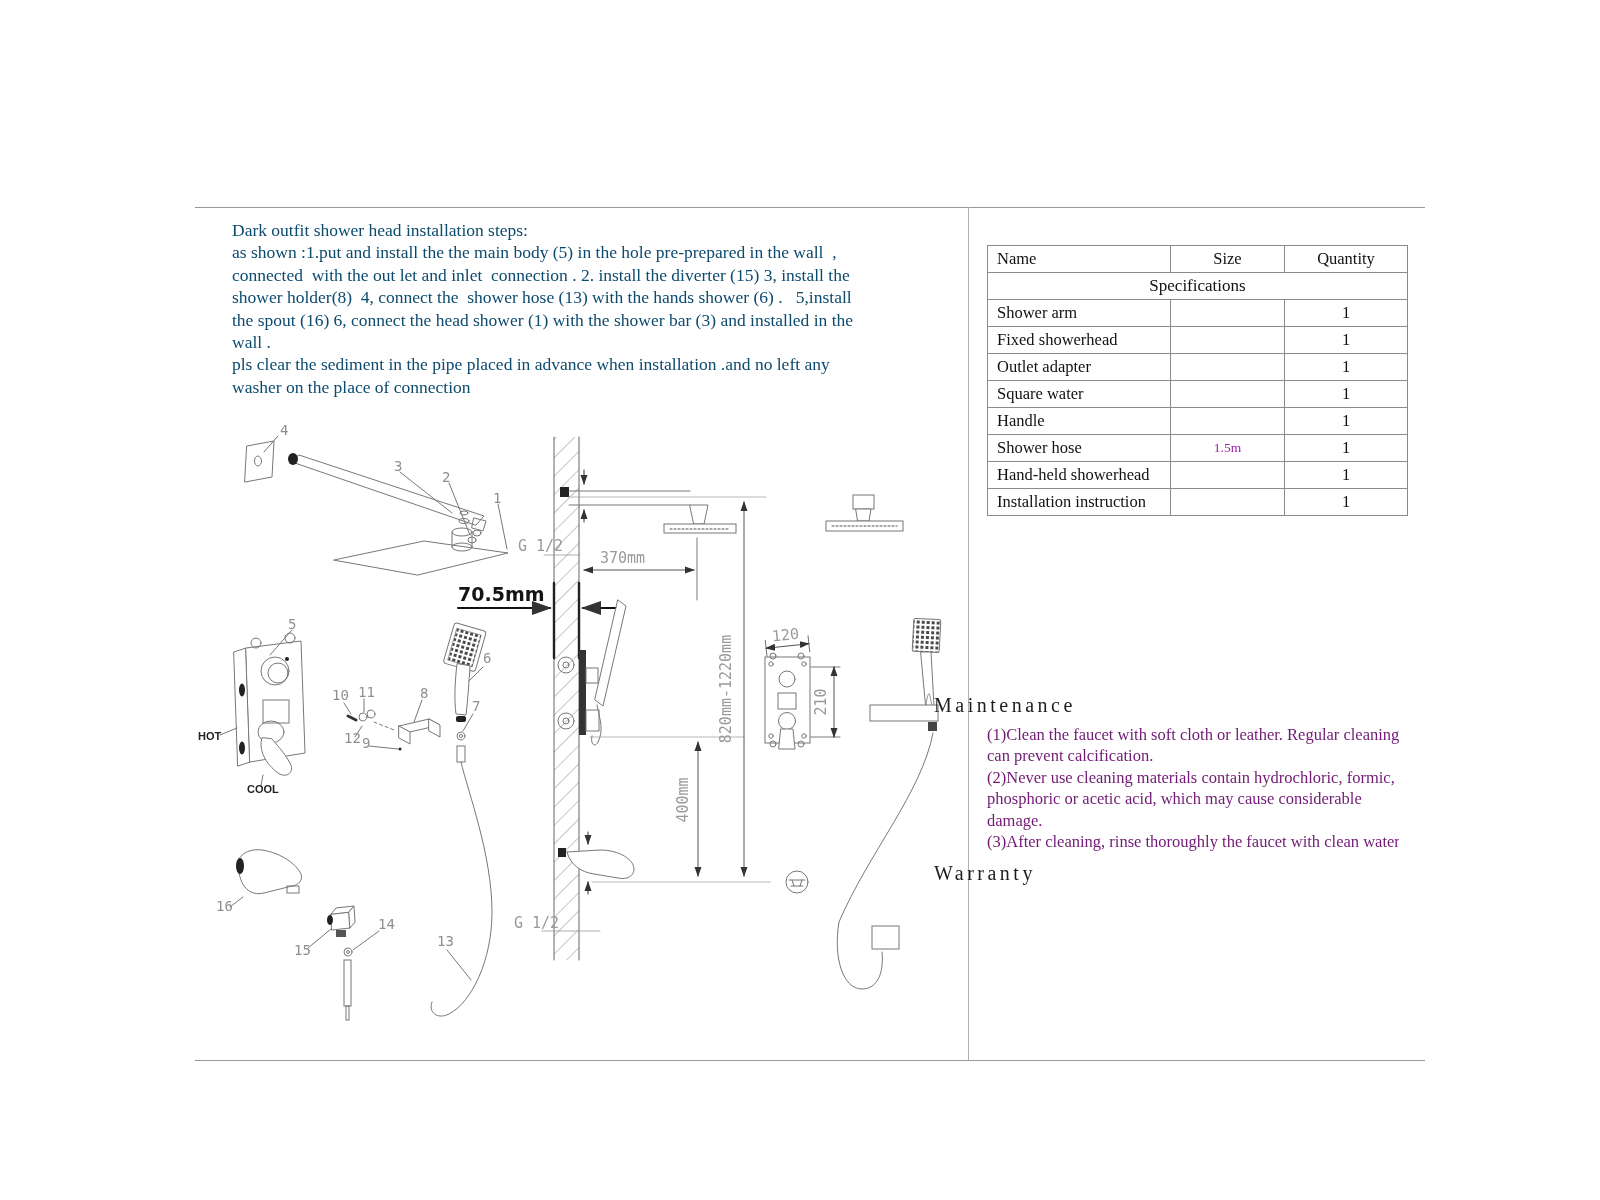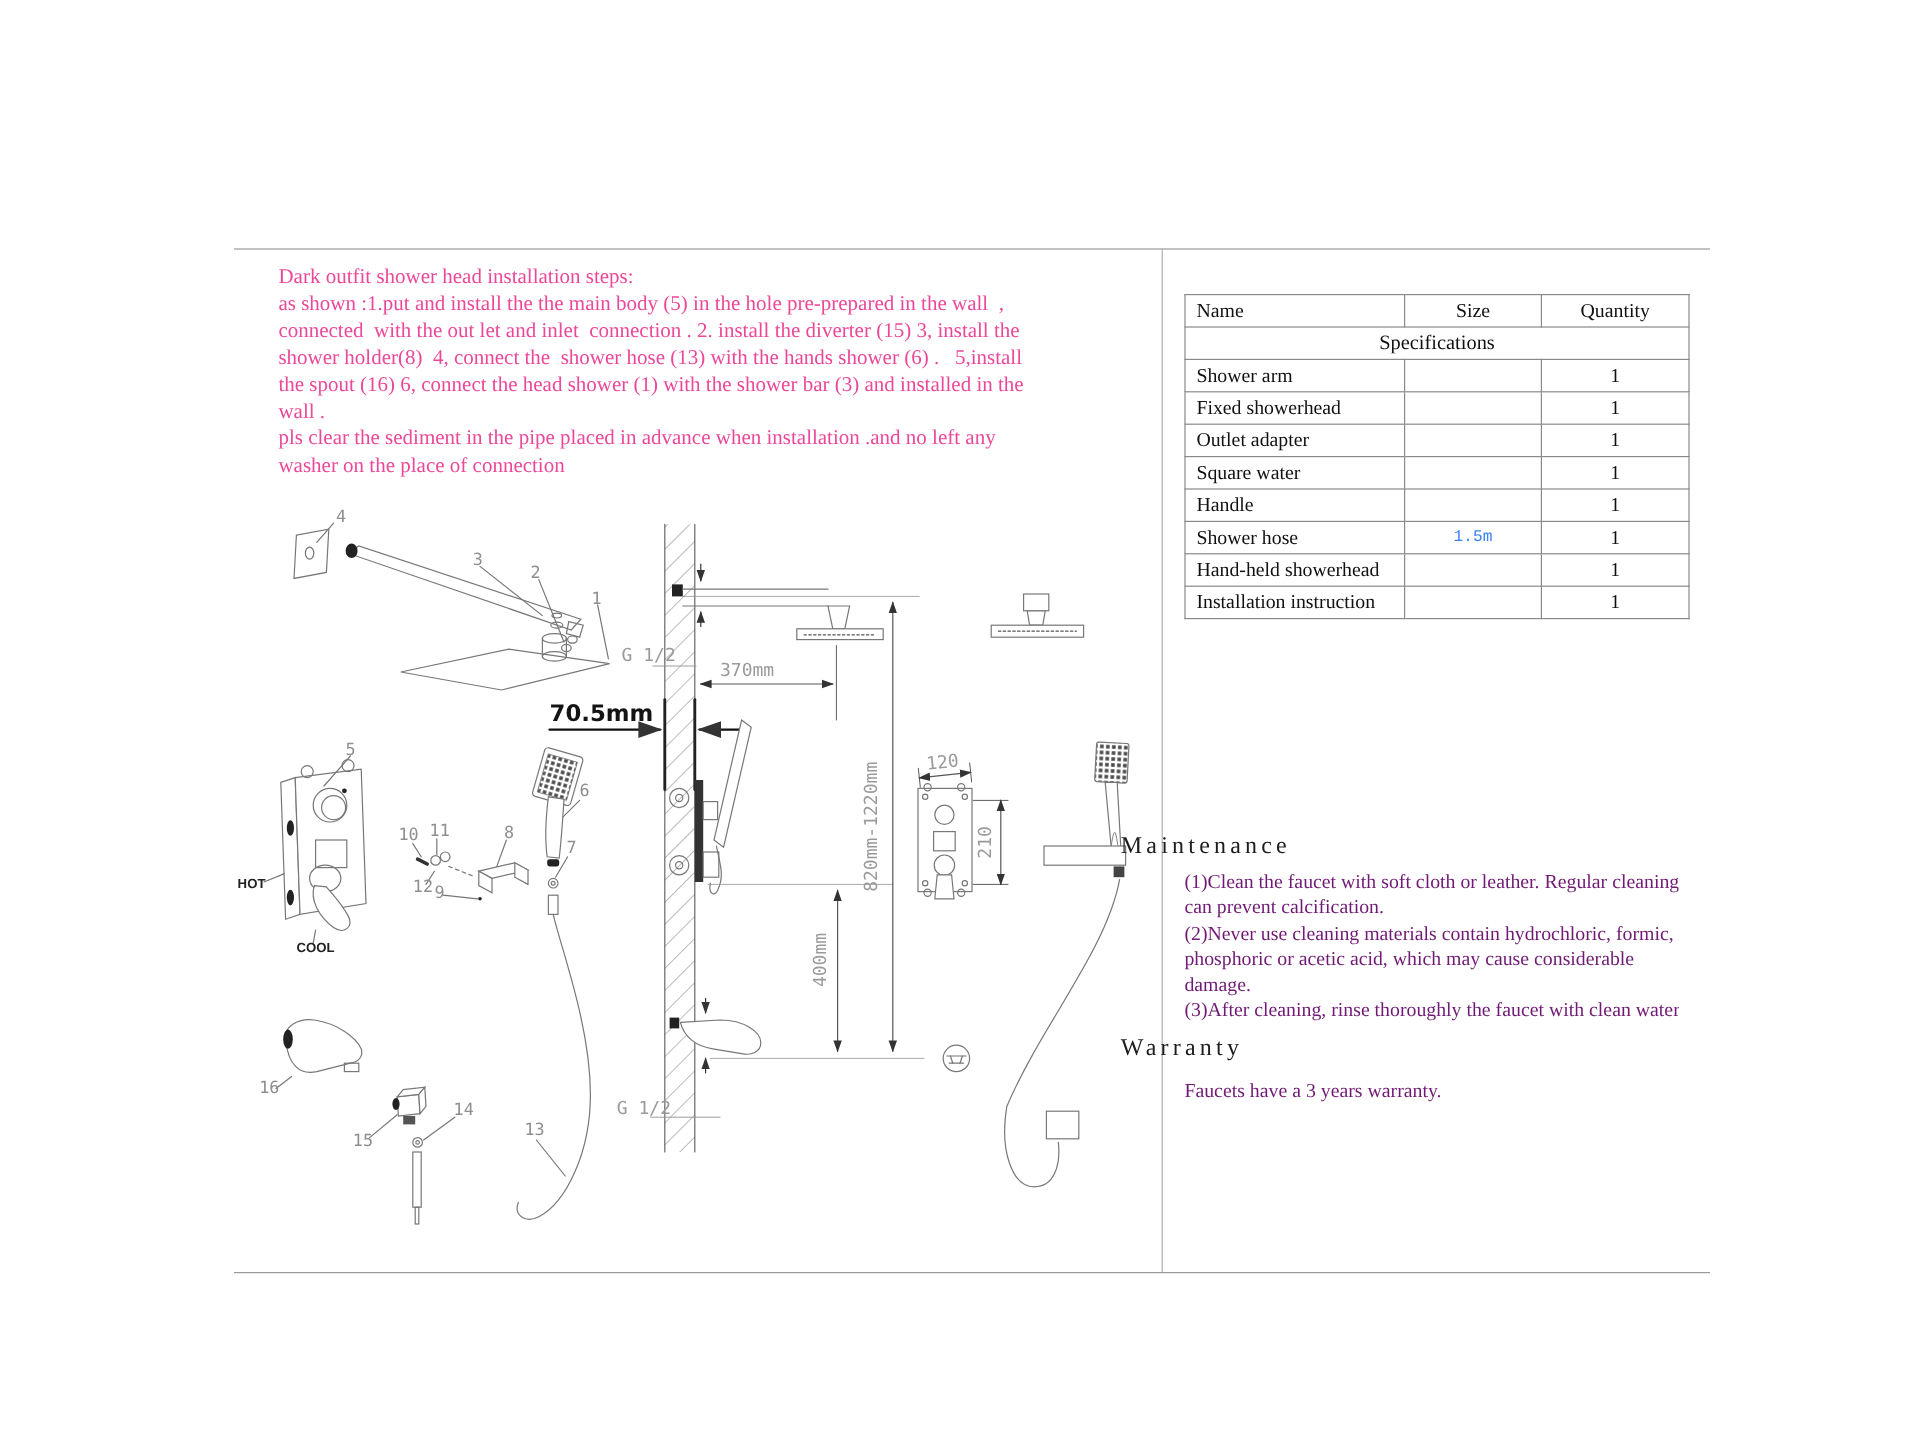--- a/index.html
+++ b/index.html
@@ -5,32 +5,32 @@
   html,body { margin:0; padding:0; background:#ffffff; }
   .page {
     position:relative; width:1600px; height:1200px; background:#ffffff;
     font-family:"Liberation Serif", serif; color:#1b1b1b; overflow:hidden;
   }
   .rule-h { position:absolute; height:1px; background:#9a9a9a; }
   .rule-v { position:absolute; width:1px; background:#b0b0b0; }
 
   .instructions {
     position:absolute; left:232px; top:219px; width:716px;
-    font-size:17.5px; line-height:22.4px; white-space:pre; color:#ec4899;
+    font-size:17.5px; line-height:22.4px; white-space:pre; color:#0c4a6e;
   }
 
   table.spec { position:absolute; left:987px; top:245px; width:408px;
     border-collapse:collapse; font-size:16.5px; color:#111; table-layout:fixed; }
   table.spec td, table.spec th { border:1px solid #8a8a8a; height:26px; padding:0;
     font-weight:normal; }
   table.spec .t-title { text-align:center; font-size:17px; }
   table.spec .c-name { width:173px; text-align:left; padding-left:9px; }
   table.spec .c-size { width:113px; text-align:center; }
   table.spec .c-qty  { width:122px; text-align:center; }
-  table.spec td.sizeval { font-family:Liberation Mono, monospace; font-size:13.5px; color:#3b82f6; }
+  table.spec td.sizeval { font-family:Liberation Serif, serif; font-size:13.5px; color:#a21caf; }
 
   .sec-title { position:absolute; left:934px; font-size:20px; letter-spacing:3.5px; color:#1d1d1d; }
   .sec-body  { position:absolute; left:987px; width:412px; font-size:16.5px;
     line-height:21.4px; white-space:pre; overflow:hidden; color:#701a75; }
 
   svg text { user-select:none; }
   .cadnum  { font:14px "DejaVu Sans Mono", monospace; fill:#8f8f8f; }
   .caddim  { font:15px "DejaVu Sans Mono", monospace; fill:#9a9a9a; }
   .bolddim { font:bold 19px "DejaVu Sans", sans-serif; fill:#141414; }
   .tinylbl { font:bold 11px "Liberation Sans", sans-serif; fill:#222; }
@@ -376,15 +376,14 @@
   <div class="sec-title" style="top:694px;">Maintenance</div>
   <div class="sec-body" style="top:724px; height:132px;">(1)Clean the faucet with soft cloth or leather. Regular cleaning
 can prevent calcification.
 (2)Never use cleaning materials contain hydrochloric, formic,
 phosphoric or acetic acid, which may cause considerable
 damage.
 (3)After cleaning, rinse thoroughly the faucet with clean water t
 remove any cleaner residue.</div>
 
   <div class="sec-title" style="top:862px;">Warranty</div>
-  <div class="sec-body" style="top:898px;">Faucets have a 3 years warranty.</div>
 
 </div>
 
 </body></html>

